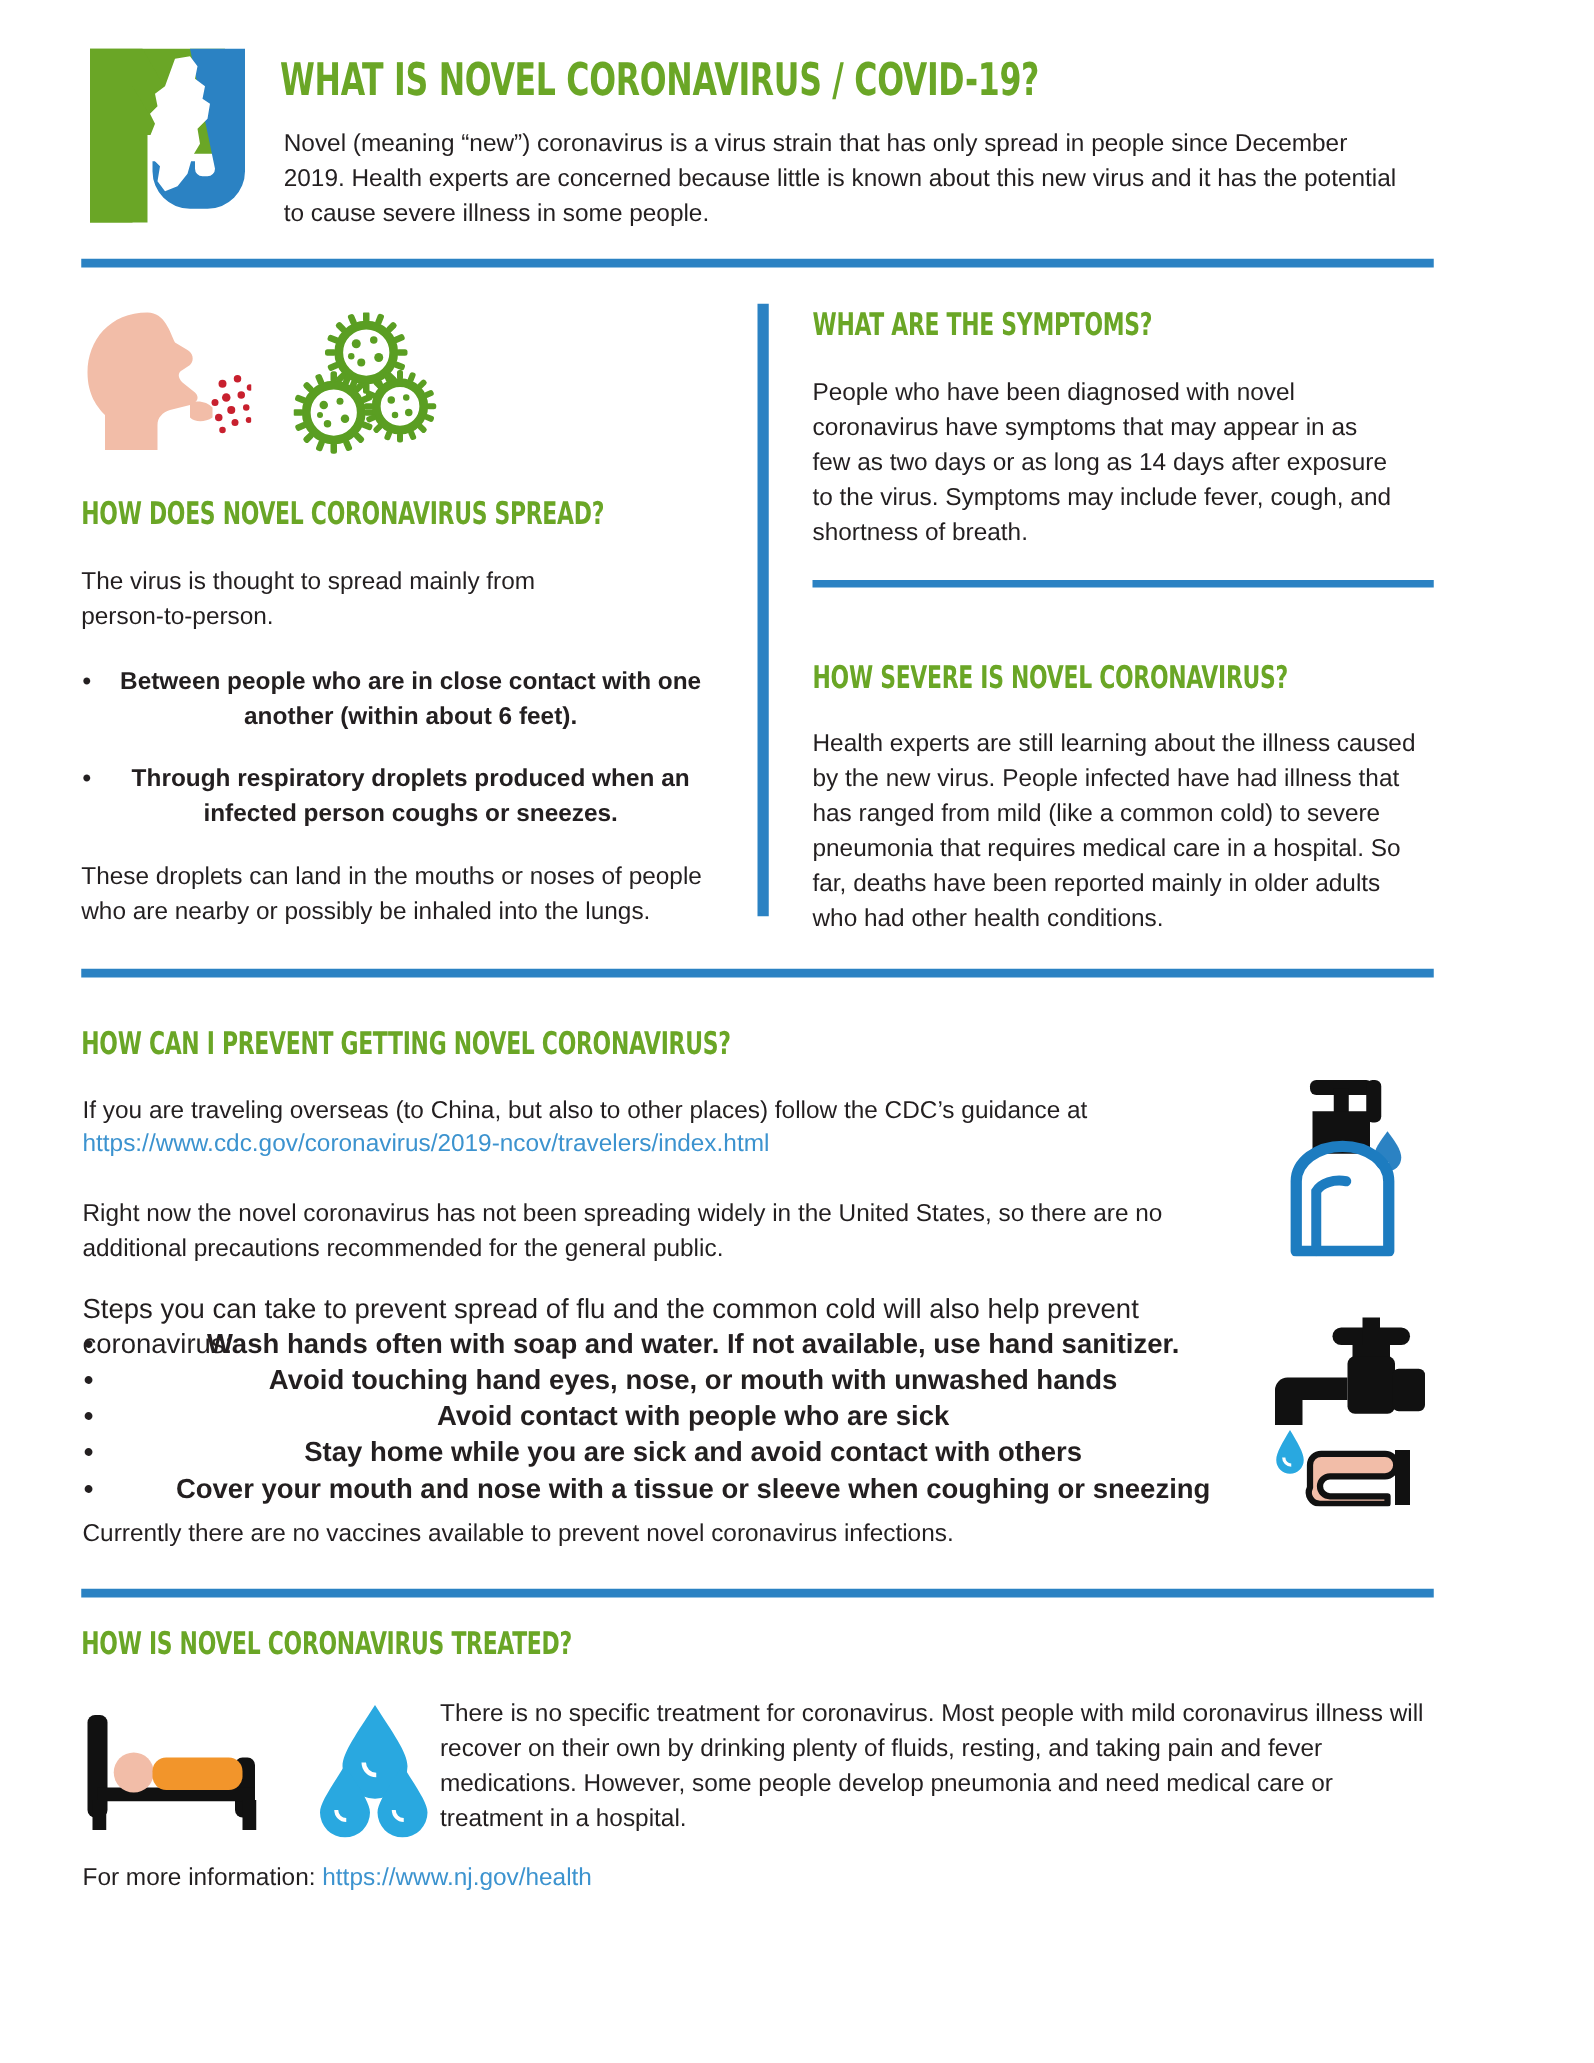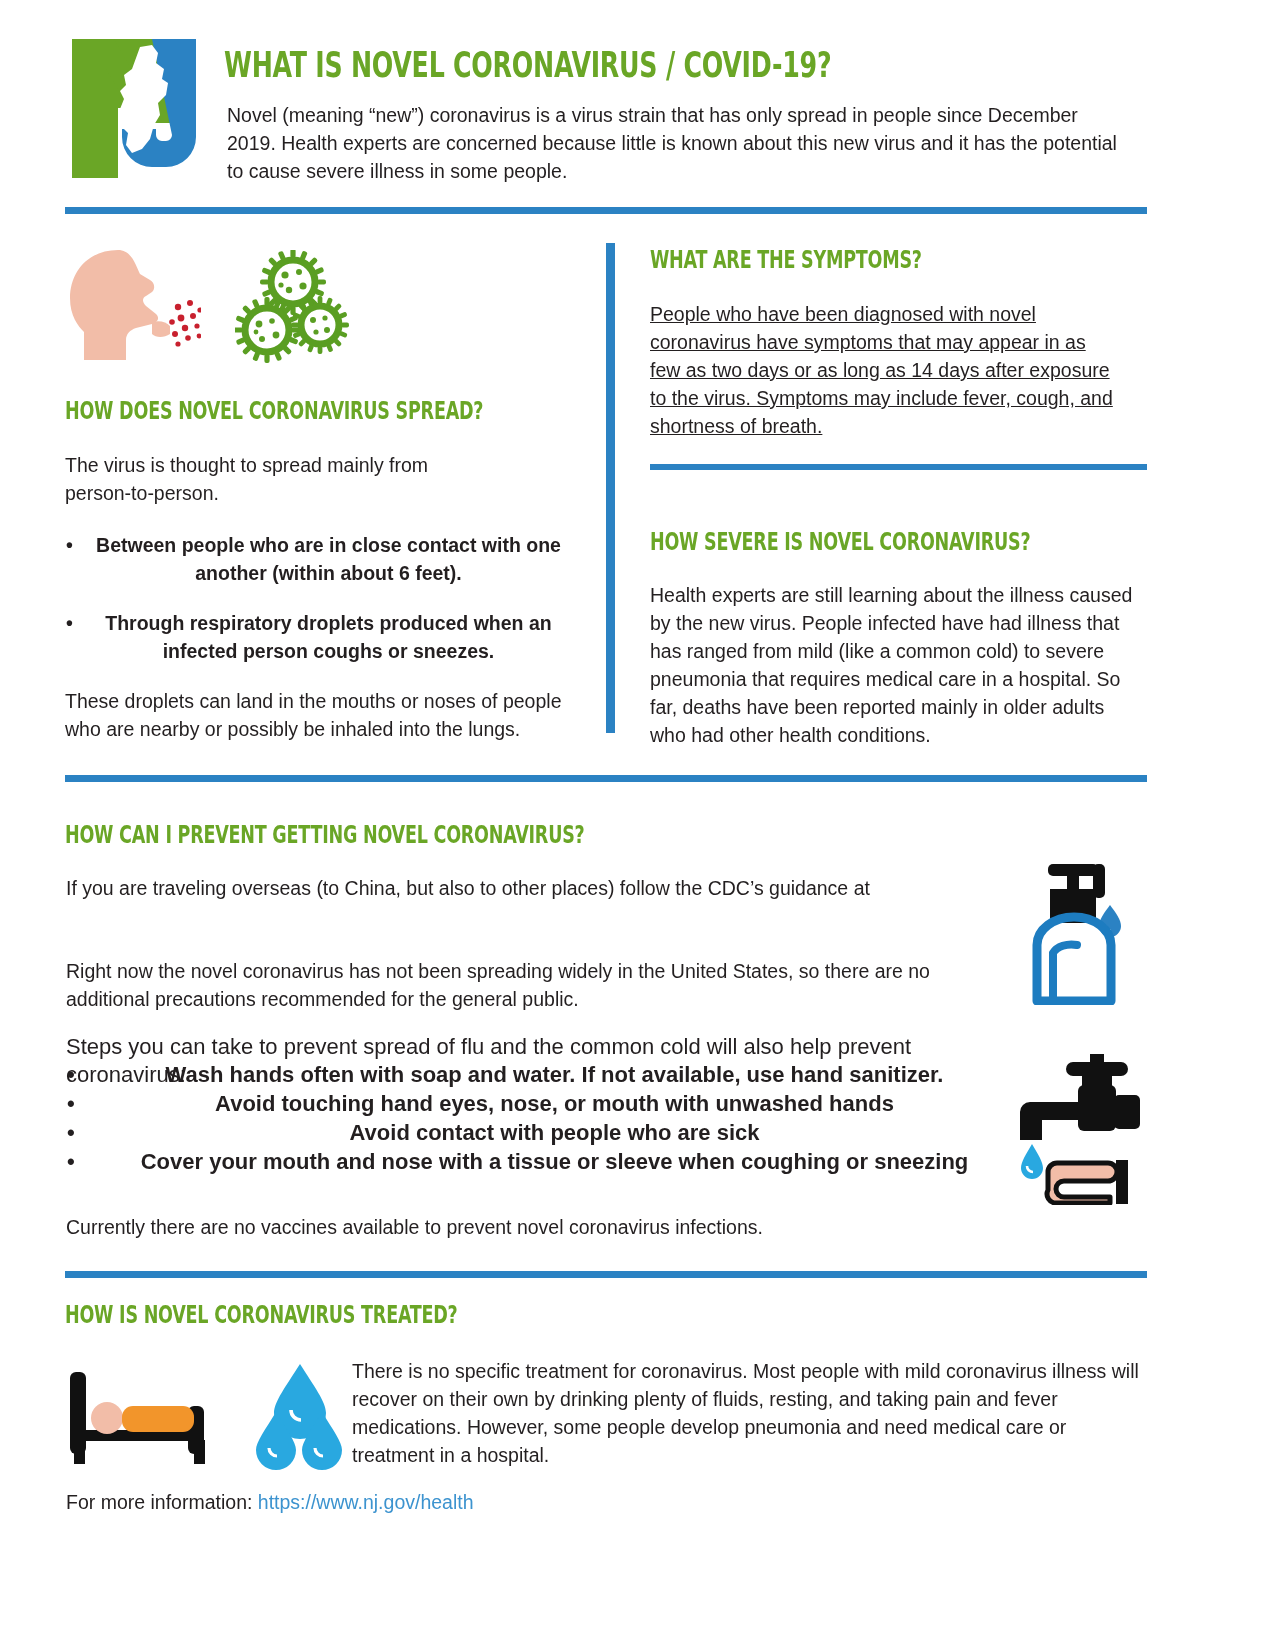--- a/index.html
+++ b/index.html
@@ -222,43 +222,45 @@
     <li>Between people who are in close contact with one another (within about 6 feet).</li>
     <li>Through respiratory droplets produced when an infected person coughs or sneezes.</li>
   </ul>
 
   <div class="body-txt" style="left:65px; top:687px; width:530px;">These droplets can land in the mouths or noses of people who are nearby or possibly be inhaled into the lungs.</div>
 
   <div class="vrule" style="left:606px; top:243px; height:490px;"></div>
 
   <div class="head-green head-sec" style="left:650px; top:245px; width:700px;">WHAT ARE THE SYMPTOMS?</div>
 
-  <div class="body-txt" style="left:650px; top:300px; width:470px;text-decoration:underline;">People who have been diagnosed with novel coronavirus have symptoms that may appear in as few as two days or as long as 14 days after exposure to the virus. Symptoms may include fever, cough, and shortness of breath.</div>
+  <div class="body-txt" style="left:650px; top:300px; width:470px;">People who have been diagnosed with novel coronavirus have symptoms that may appear in as few as two days or as long as 14 days after exposure to the virus. Symptoms may include fever, cough, and shortness of breath.</div>
 
   <div class="hrule" style="left:650px; top:464px; width:497px; height:6px;"></div>
 
   <div class="head-green head-sec" style="left:650px; top:527px; width:700px;">HOW SEVERE IS NOVEL CORONAVIRUS?</div>
 
   <div class="body-txt" style="left:650px; top:581px; width:490px;">Health experts are still learning about the illness caused by the new virus. People infected have had illness that has ranged from mild (like a common cold) to severe pneumonia that requires medical care in a hospital. So far, deaths have been reported mainly in older adults who had other health conditions.</div>
 
   <div class="hrule" style="left:65px; top:775px; width:1082px; height:7px;"></div>
 
   <div class="head-green head-sec" style="left:65px; top:820px; width:900px;">HOW CAN I PREVENT GETTING NOVEL CORONAVIRUS?</div>
 
   <div class="body-txt" style="left:66px; top:874px; width:900px;">If you are traveling overseas (to China, but also to other places) follow the CDC’s guidance at</div>
 
+  <a class="body-txt link" href="#" style="left:66px; top:901px; width:900px; text-decoration:none;">https://www.cdc.gov/coronavirus/2019-ncov/travelers/index.html</a>
 
   <div class="body-txt" style="left:66px; top:957px; width:930px;">Right now the novel coronavirus has not been spreading widely in the United States, so there are no additional precautions recommended for the general public.</div>
 
   <div class="body-txt sm" style="left:66px; top:1033px; width:960px;">Steps you can take to prevent spread of flu and the common cold will also help prevent coronavirus:</div>
 
   <ul class="blist tight body-txt sm" style="left:66px; top:1060px; width:960px; line-height:29px;">
     <li>Wash hands often with soap and water. If not available, use hand sanitizer.</li>
     <li>Avoid touching hand eyes, nose, or mouth with unwashed hands</li>
     <li>Avoid contact with people who are sick</li>
+    <li>Stay home while you are sick and avoid contact with others</li>
     <li>Cover your mouth and nose with a tissue or sleeve when coughing or sneezing</li>
   </ul>
 
   <div class="body-txt" style="left:66px; top:1213px; width:900px;">Currently there are no vaccines available to prevent novel coronavirus infections.</div>
 
   <div class="icon" style="left:1017px; top:853px; width:115px; height:152px;">
     <svg width="115" height="152" viewBox="0 0 115 152" aria-hidden="true">
       <rect x="31" y="11" width="50" height="12" rx="5" fill="#111111"></rect>
       <rect x="76" y="11" width="12" height="34" rx="5" fill="#111111"></rect>
       <rect x="50" y="18" width="12" height="22" fill="#111111"></rect>

